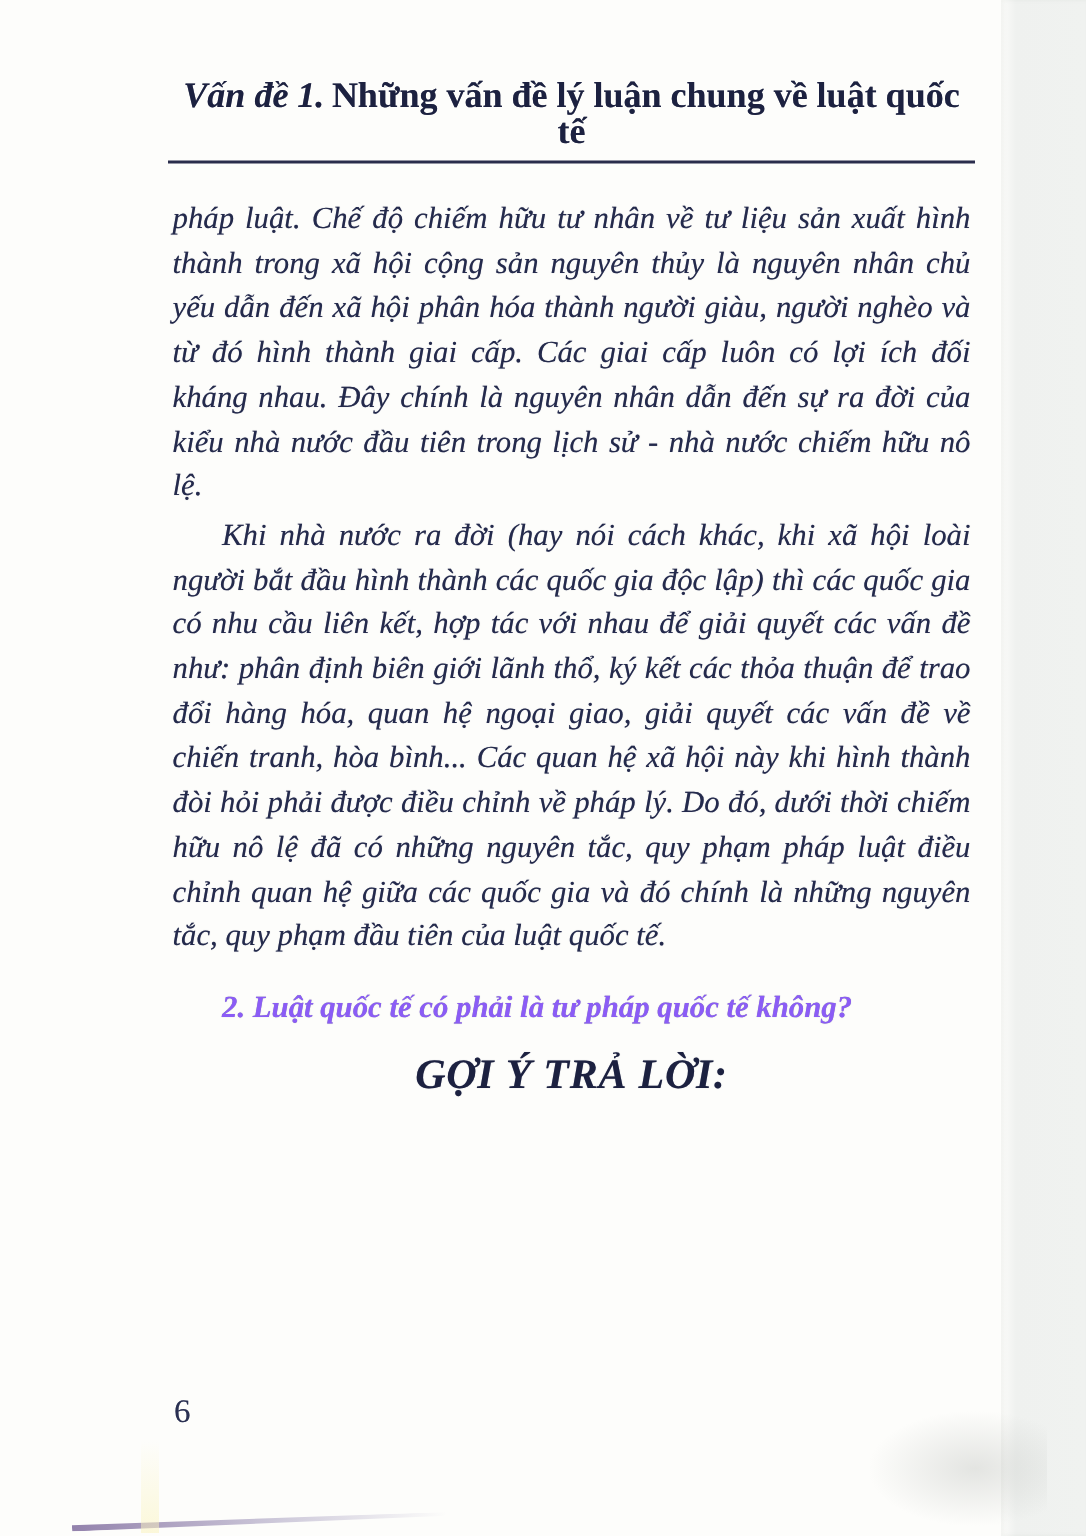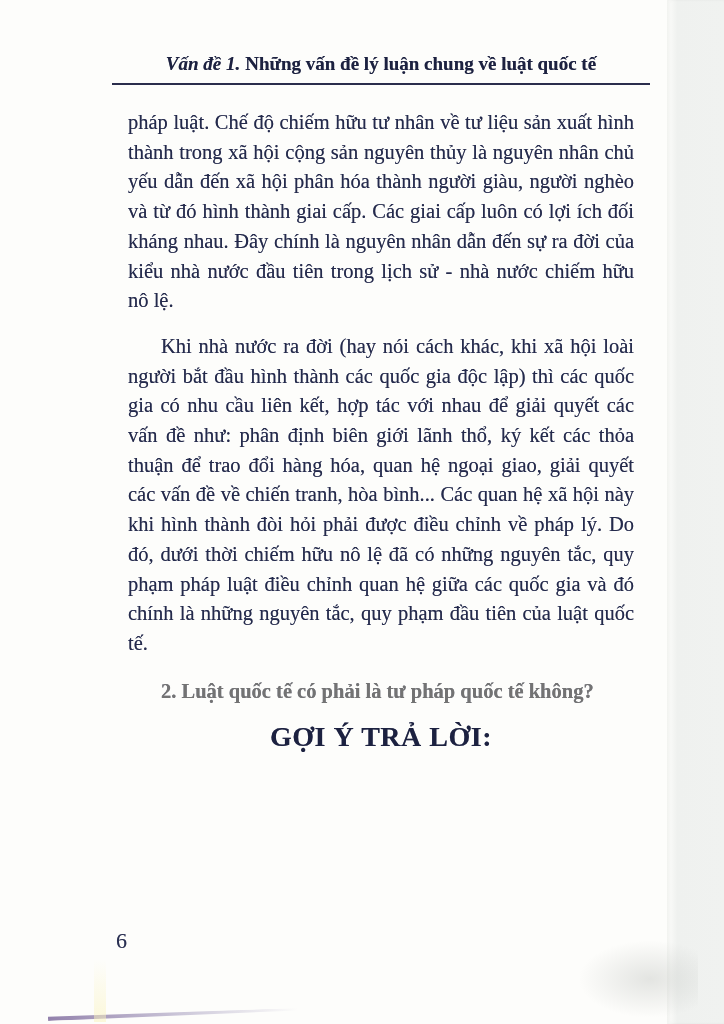--- a/index.html
+++ b/index.html
@@ -56,44 +56,44 @@
     background: linear-gradient(to bottom, rgba(252,247,205,0), rgba(250,243,190,0.55));
   }
   .content {
     position: absolute;
     left: 112px;
     top: 52px;
     width: 538px;
   }
   .running-header {
     text-align: center;
-    font-size: 19px;
+    font-size: 24px;
     font-weight: bold;
     color: #1c2140;
     line-height: 24px;
     padding-bottom: 7px;
     border-bottom: 2px solid #2a2d4c;
     text-shadow: 0 0 0.4px rgba(28,33,64,0.6);
   }
   .running-header .hdr-label {
     font-style: italic;
     margin-right: 5px;
   }
   .body-text {
     margin-top: 23px;
     font-size: 20.5px;
     line-height: 29.7px;
     text-align: justify;
     text-shadow: 0 0 0.45px rgba(36,42,76,0.55);
   }
-  .body-text p { margin: 16px; }
+  .body-text p { margin: 3px; font-style: italic; }
   .indent { text-indent: 33px; }
   .section-heading {
     font-weight: bold;
-    color: #737373;
+    color: #8b5cf6;
     text-indent: 33px;
     text-align: left;
     margin-top: 18px !important;
   }
   .answer-heading {
     font-weight: bold;
     color: #1c2140;
     text-align: center;
     text-indent: 0;
     letter-spacing: 0.5px;

